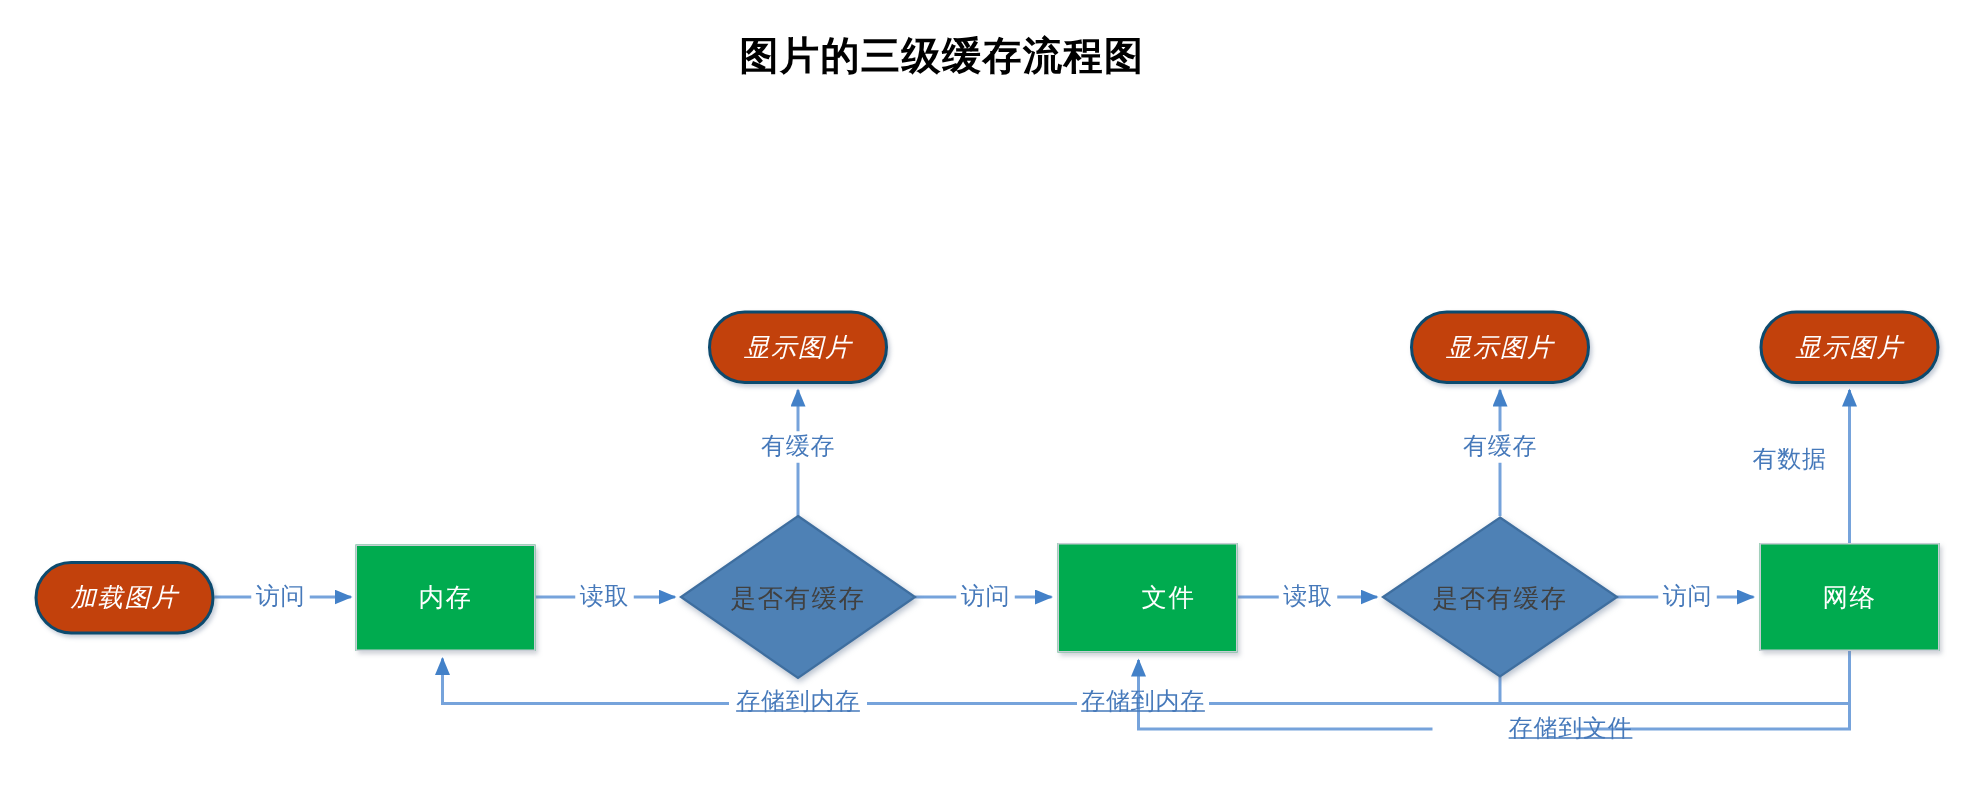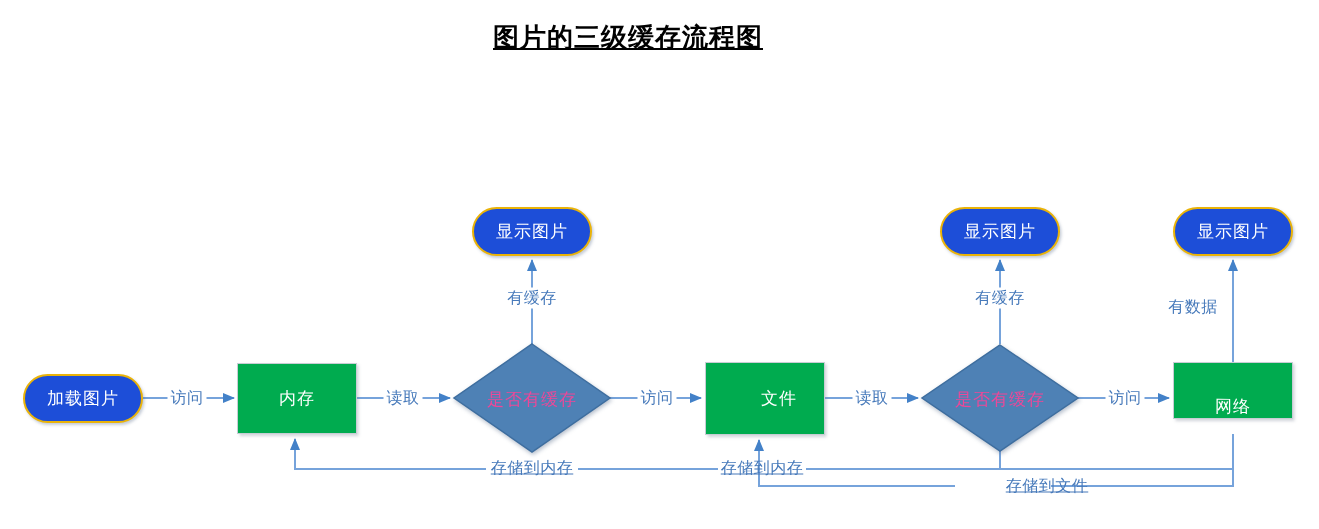--- a/index.html
+++ b/index.html
@@ -16,43 +16,43 @@
   }
   .title {
     position: absolute;
     top: 20px; left: 0; width: 1256px;
     text-align: center;
     font-size: 26px;
     font-weight: bold;
     color: #000000;
     letter-spacing: 1px;
     z-index: 3;
-    text-decoration: underline;
   }
   svg.wires {
     position: absolute; top: 0; left: 0;
     width: 1319px; height: 529px;
     z-index: 1;
   }
   .node {
     position: absolute;
     display: flex;
     align-items: center;
     justify-content: center;
     color: #ffffff;
     font-size: 17px;
     z-index: 2;
     box-sizing: border-box;
     letter-spacing: 1px;
   }
   .pill {
-    background: #1d4ed8;
-    border: 2px solid #eab308;
+    background: #c2410c;
+    border: 2px solid #0c4a6e;
     border-radius: 25px;
     box-shadow: 1.5px 2px 3px rgba(90,110,140,0.35);
+    font-style: italic;
   }
   .grect {
     background: #00AB4F;
     border: 1px solid #C7CDD4;
     box-shadow: 1.5px 2px 3px rgba(120,130,145,0.35);
   }
   .diamond-shape {
     filter: drop-shadow(1.5px 2px 2px rgba(90,110,140,0.45));
   }
   .edge-label {
@@ -64,30 +64,30 @@
     z-index: 3;
     letter-spacing: 0.5px;
   }
   .edge-label.masked { background: #ffffff; padding: 0 3px; }
   .edge-label.clear  { background: transparent; text-decoration: underline; }
 
   
   #n-load     { left: 23px;   top: 374px; width: 120px; height: 49px; }
   #n-memory   { left: 237px;  top: 363px; width: 120px; height: 71px; }
   #n-file     { left: 705px;  top: 362px; width: 120px; height: 73px; padding-left: 28px; }
-  #n-network  { left: 1173px; top: 362px; width: 120px; height: 57px; align-items: flex-end; }
+  #n-network  { left: 1173px; top: 362px; width: 120px; height: 72px; }
   #n-display1 { left: 472px;  top: 207px; width: 120px; height: 49px; }
   #n-display2 { left: 940px;  top: 207px; width: 120px; height: 49px; }
   #n-display3 { left: 1173px; top: 207px; width: 120px; height: 49px; }
 
   
   .diamond-text {
     position: absolute;
     transform: translate(-50%, -50%);
-    color: #ec4899; font-size: 17px;
+    color: #404040; font-size: 17px;
     z-index: 2; white-space: nowrap;
     letter-spacing: 1px;
   }
   #t-diamond1 { left: 532px;  top: 399px; }
   #t-diamond2 { left: 1000px; top: 399px; }
 
   
   #l-visit1   { left: 187px;  top: 398px; }
   #l-read1    { left: 403px;  top: 398px; }
   #l-visit2   { left: 657px;  top: 398px; }

